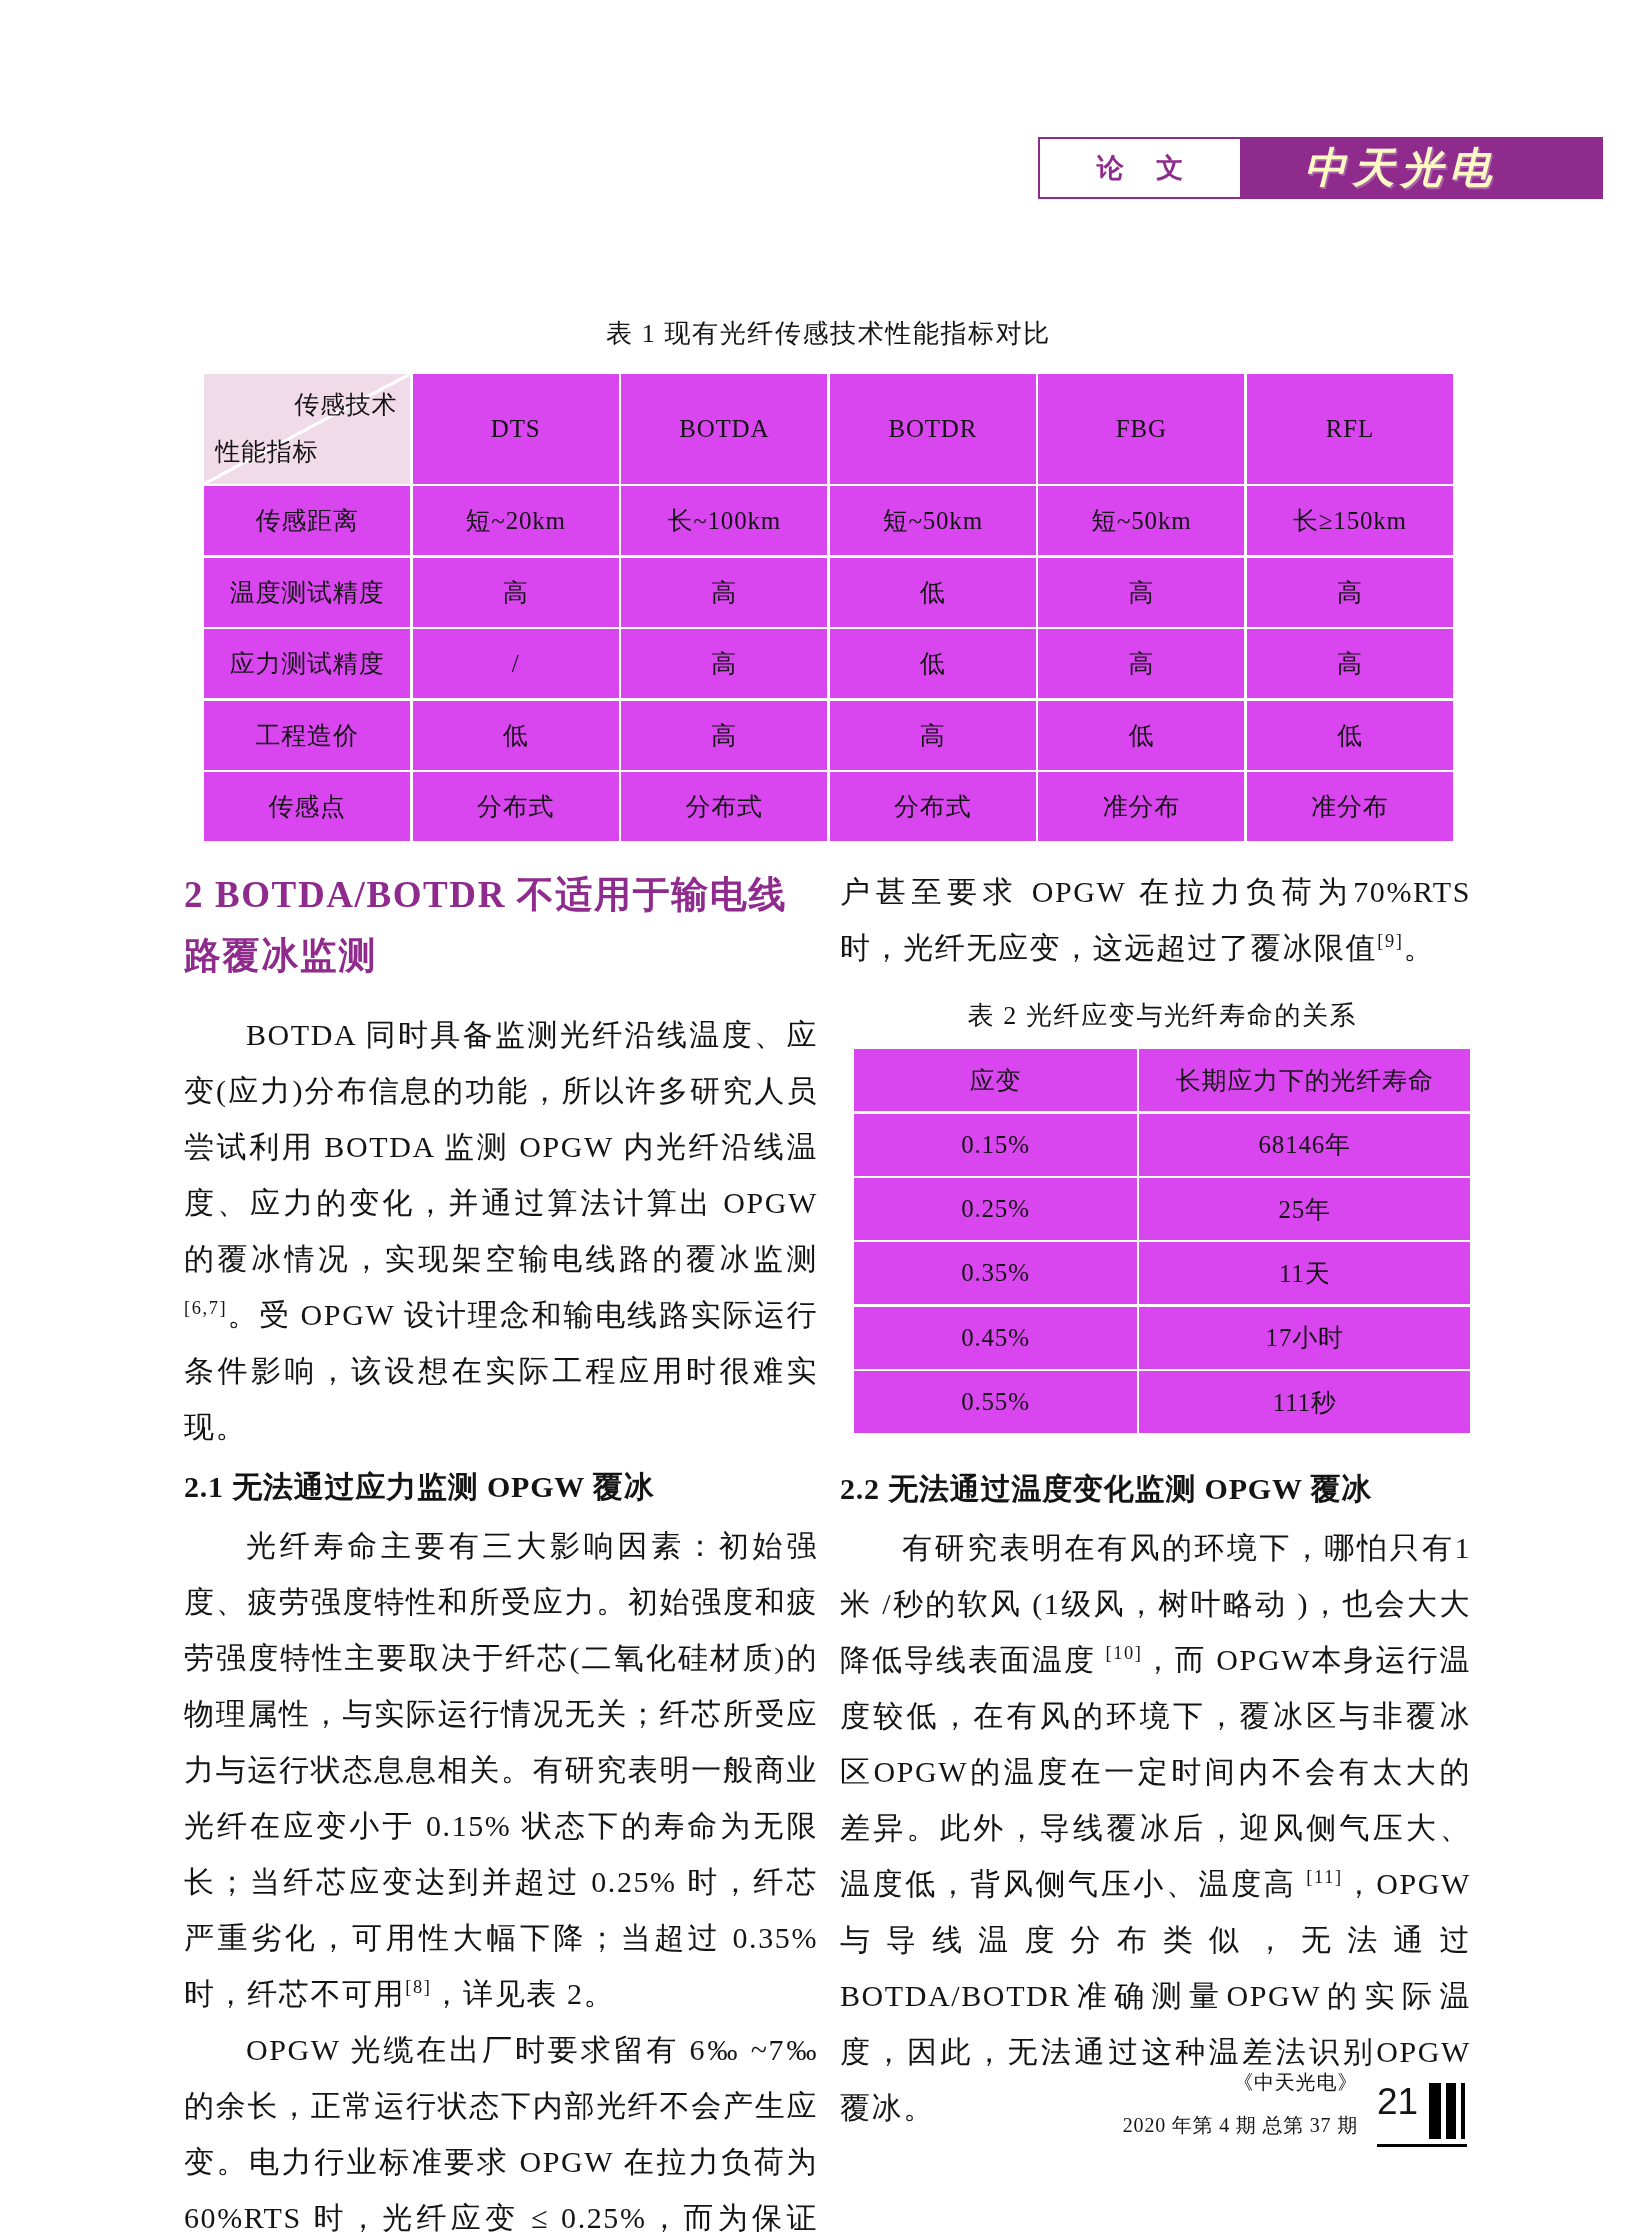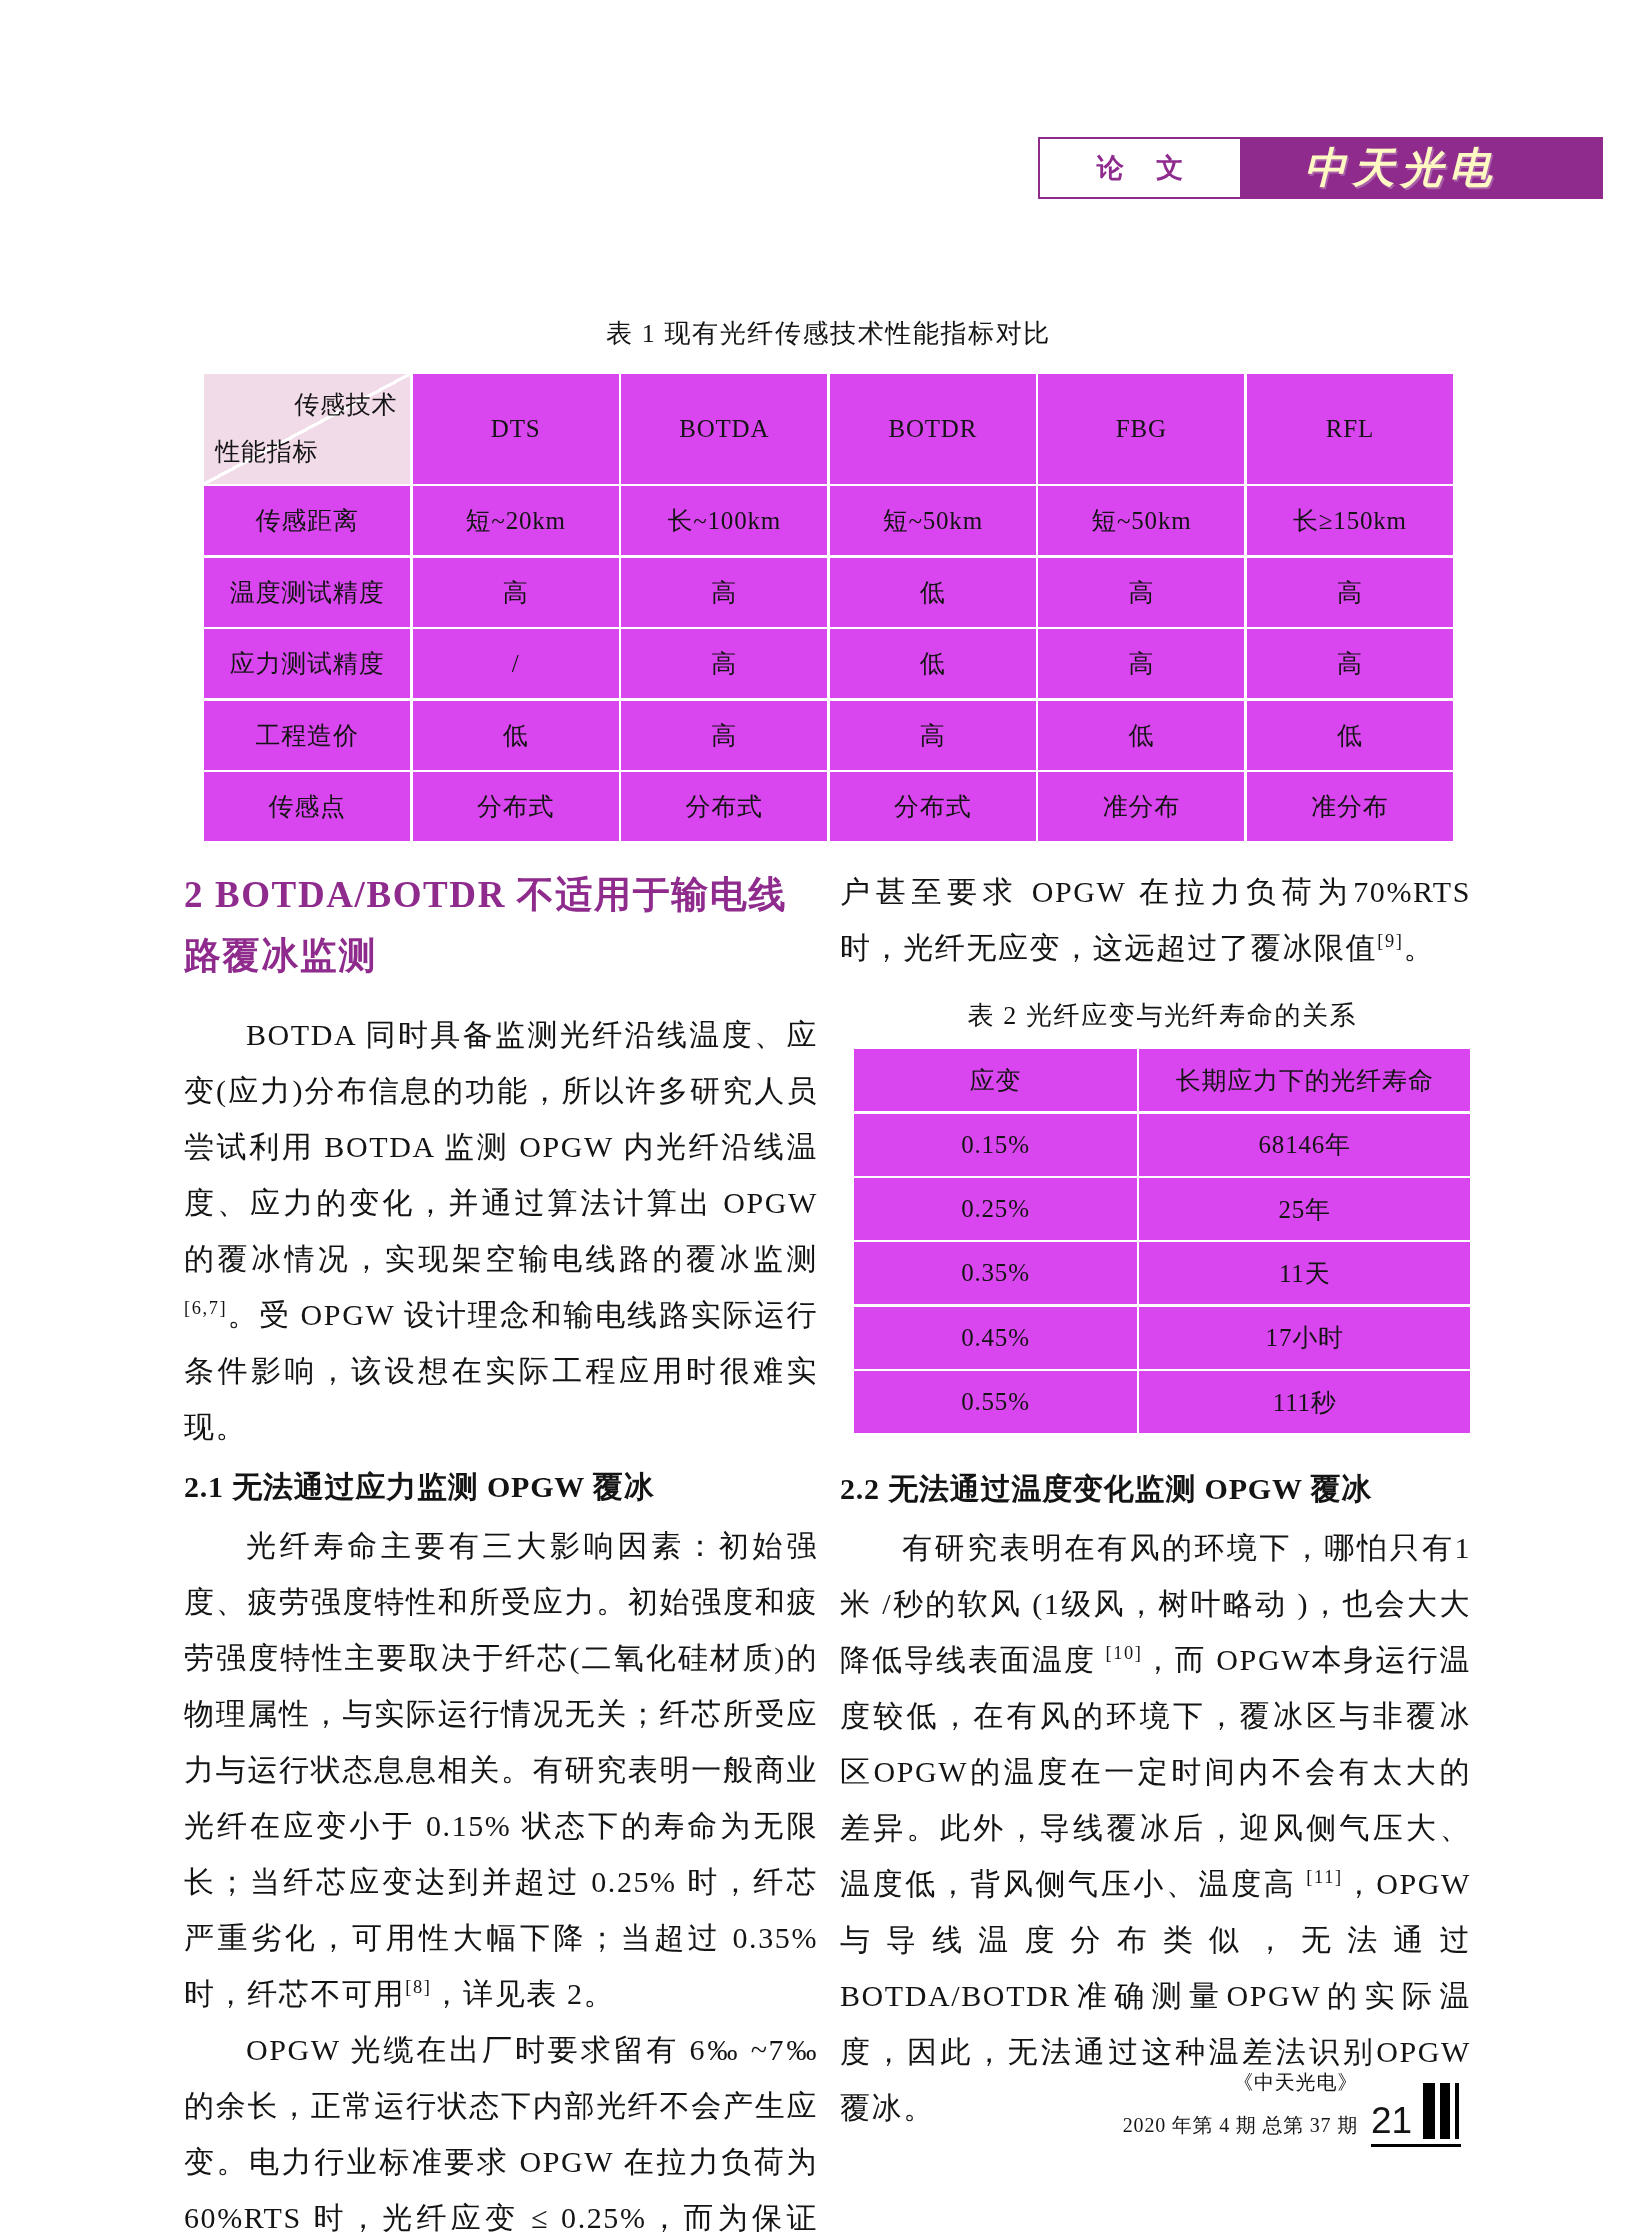--- a/index.html
+++ b/index.html
@@ -38,21 +38,21 @@
   p.indent{text-indent:62px;}
   sup{font-size:18.4px;line-height:0;}
   .h2x{font-size:30px;font-weight:bold;line-height:57px;margin:3.2px 0;letter-spacing:0.8px;}
   
   .t2-title{text-align:center;font-size:26px;margin:22.3px 0 16px 14.4px;width:616px;letter-spacing:1.6px;}
   .table2{display:grid;grid-template-columns:46fr 54fr;grid-auto-rows:62px;gap:2.4px;
     width:616px;margin-left:14.4px;margin-bottom:27px;}
   
   .footer{position:absolute;left:1117px;top:2061px;width:355px;display:flex;align-items:flex-end;}
   .f-text{width:241px;text-align:right;font-size:20px;line-height:43px;letter-spacing:0.8px;}
-  .f-page{margin-left:13px;display:flex;align-items:flex-end;
+  .f-page{margin-left:19px;display:flex;
     border-bottom:3.2px solid #000;padding:0 1.6px 4.8px 0;}
   .f-num{font-size:37px;line-height:1;margin-right:11.2px;font-family:"Liberation Sans",sans-serif;}
   .bars{display:flex;align-items:flex-end;gap:5.6px;}
   .bars i{display:block;background:#000;height:56px;}
   .bars i.b1{width:11.2px;} .bars i.b2{width:9.6px;} .bars i.b3{width:4px;}
 </style>
 </head>
 <body>
 
 <div class="banner">

